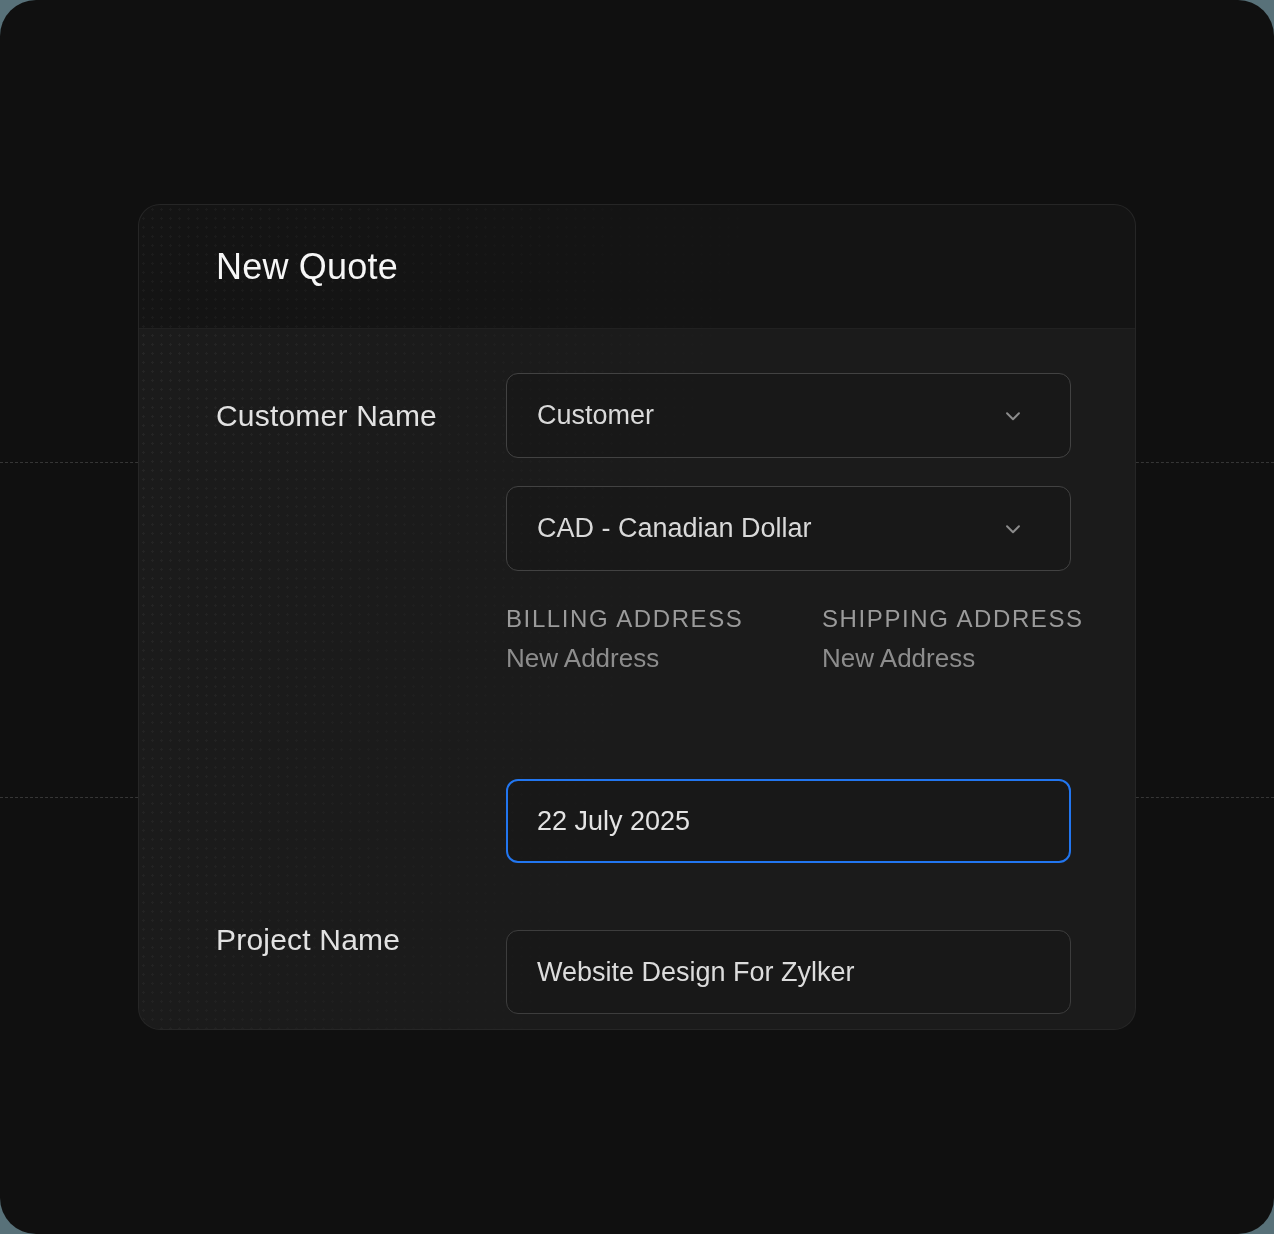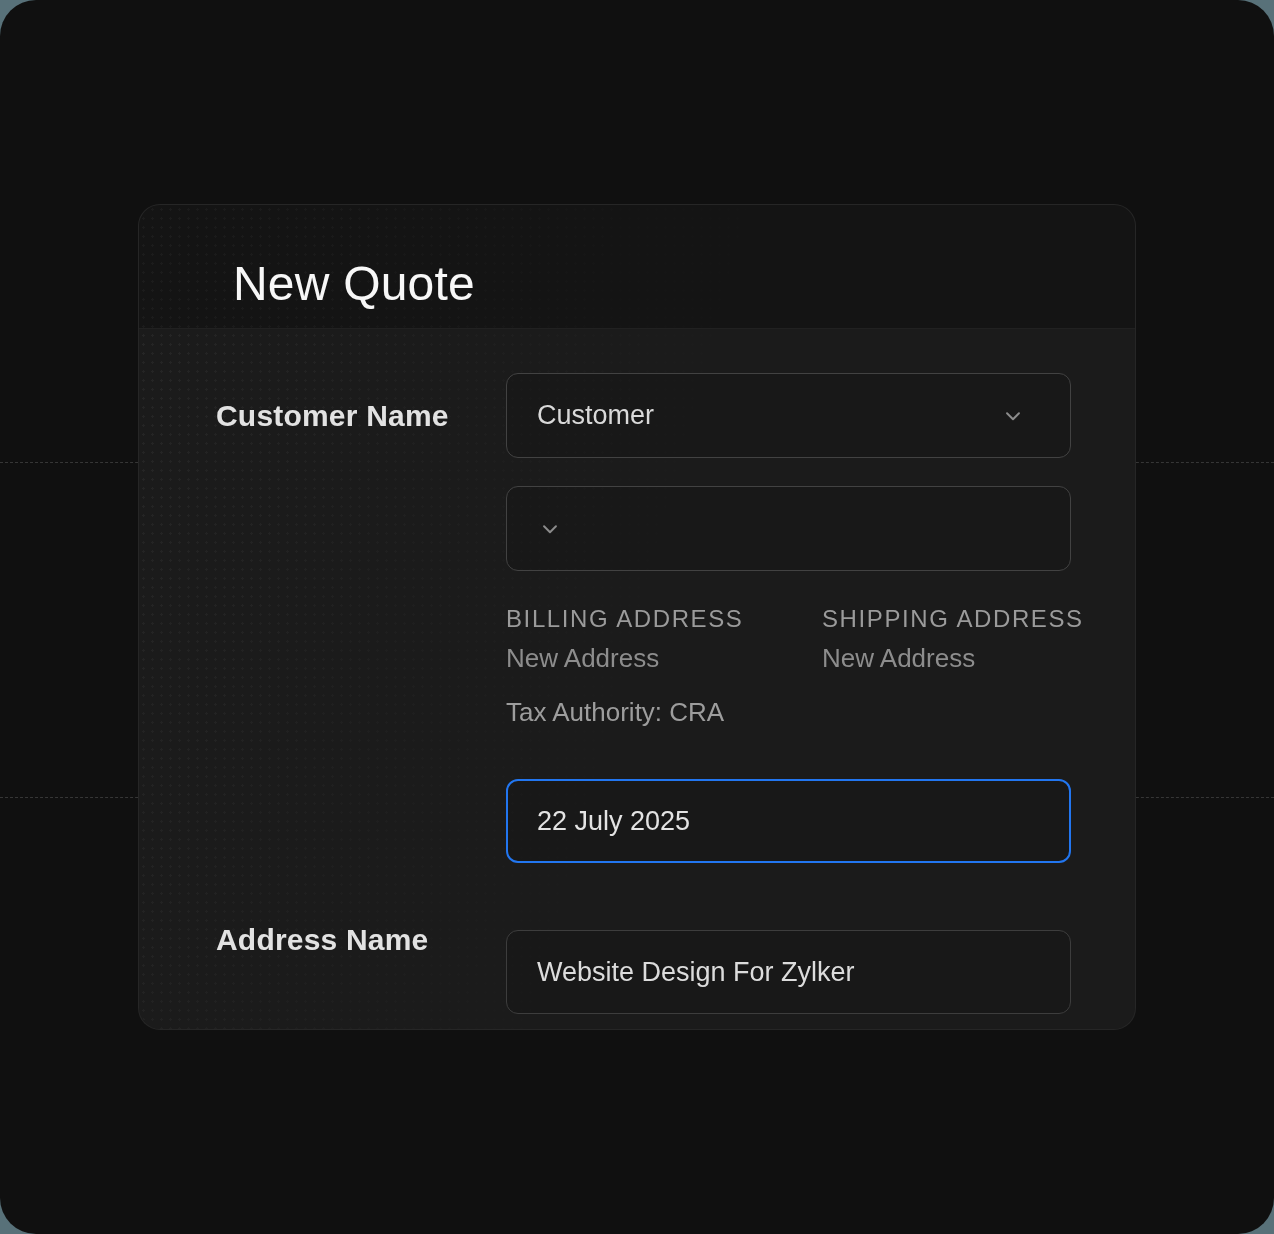--- a/index.html
+++ b/index.html
@@ -59,23 +59,23 @@
     top: 0; left: 0; right: 0;
     height: 123px;
     background: rgba(0,0,0,0.25);
     border-bottom: 1px solid rgba(255,255,255,0.055);
     border-radius: 21px 21px 0 0;
   }
   .card-title {
     position: absolute;
     left: 77px;
     top: 0;
-    margin: 17px;
+    margin: 0;
     line-height: 123px;
-    font-size: 48px;
+    font-size: 36px;
     font-weight: 400;
     color: #f7f7f7;
     letter-spacing: 0.2px;
   }
 
   
   .row { position: absolute; left: 0; right: 0; }
   .row-customer { top: 168px; height: 85px; }
   .row-currency { top: 281px; height: 85px; }
   .row-addresses { top: 399px; }
@@ -85,21 +85,20 @@
   .field-label {
     position: absolute;
     left: 77px;
     top: 0;
     height: 100%;
     display: flex;
     align-items: center;
     font-size: 30px;
     color: #e2e2e2;
     letter-spacing: 0.2px;
-    font-weight: bold;
   }
 
   .control {
     position: absolute;
     left: 367px;
     top: 0;
     width: 565px;
     height: 100%;
     box-sizing: border-box;
     background: rgba(0,0,0,0.10);
@@ -175,45 +174,45 @@
         <span class="chevron">
           <svg width="26" height="26" viewBox="0 0 24 24" fill="none">
             <path d="M6.5 9.5l5.5 5.5 5.5-5.5" stroke="#8b8b8b" stroke-width="1.8" stroke-linecap="round" stroke-linejoin="round"></path>
           </svg>
         </span>
       </div>
     </div>
 
     <div class="row row-currency">
       <div class="control select" role="combobox">
+        <span>CAD - Canadian Dollar</span>
         <span class="chevron">
           <svg width="26" height="26" viewBox="0 0 24 24" fill="none">
             <path d="M6.5 9.5l5.5 5.5 5.5-5.5" stroke="#8b8b8b" stroke-width="1.8" stroke-linecap="round" stroke-linejoin="round"></path>
           </svg>
         </span>
       </div>
     </div>
 
     <div class="row row-addresses">
       <div class="addresses">
         <div class="addr-col">
           <div class="addr-heading">BILLING ADDRESS</div>
           <div class="addr-link">New Address</div>
-          <div class="tax-note">Tax Authority: CRA</div>
         </div>
         <div class="addr-col">
           <div class="addr-heading">SHIPPING ADDRESS</div>
           <div class="addr-link">New Address</div>
         </div>
       </div>
     </div>
 
     <div class="row row-date">
       <input class="control focused" type="text" value="22 July 2025" style="">
     </div>
 
     <div class="row row-project">
-      <div class="field-label">Address Name</div>
+      <div class="field-label">Project Name</div>
       <input class="control plain" type="text" value="Website Design For Zylker" style="">
     </div>
 
   </section>
 </div>
 
 </body></html>

